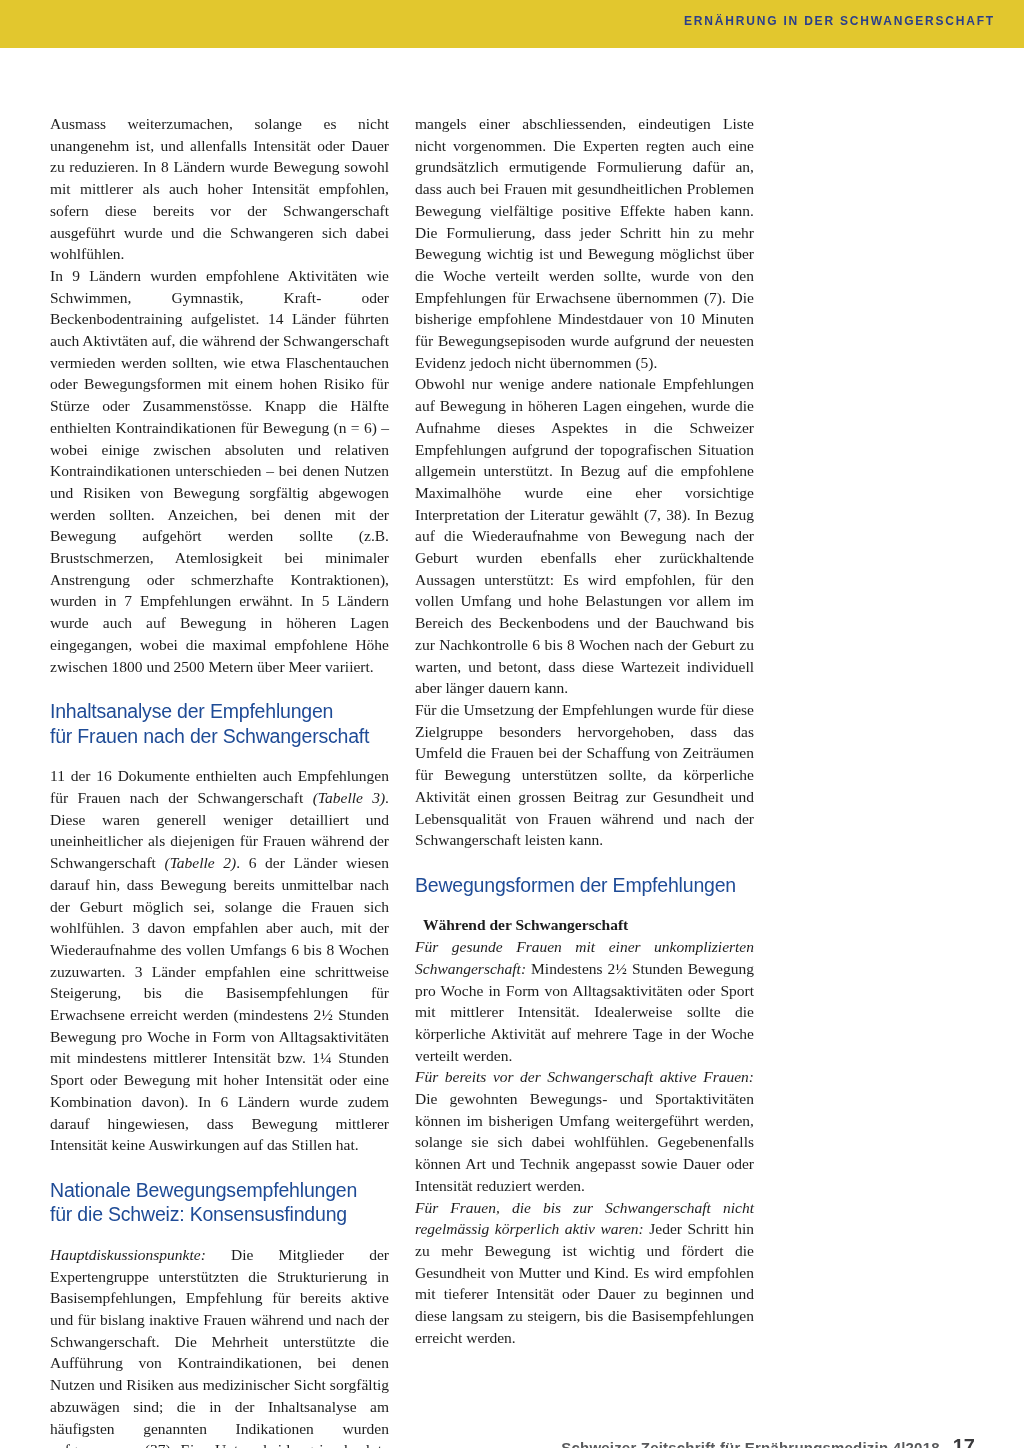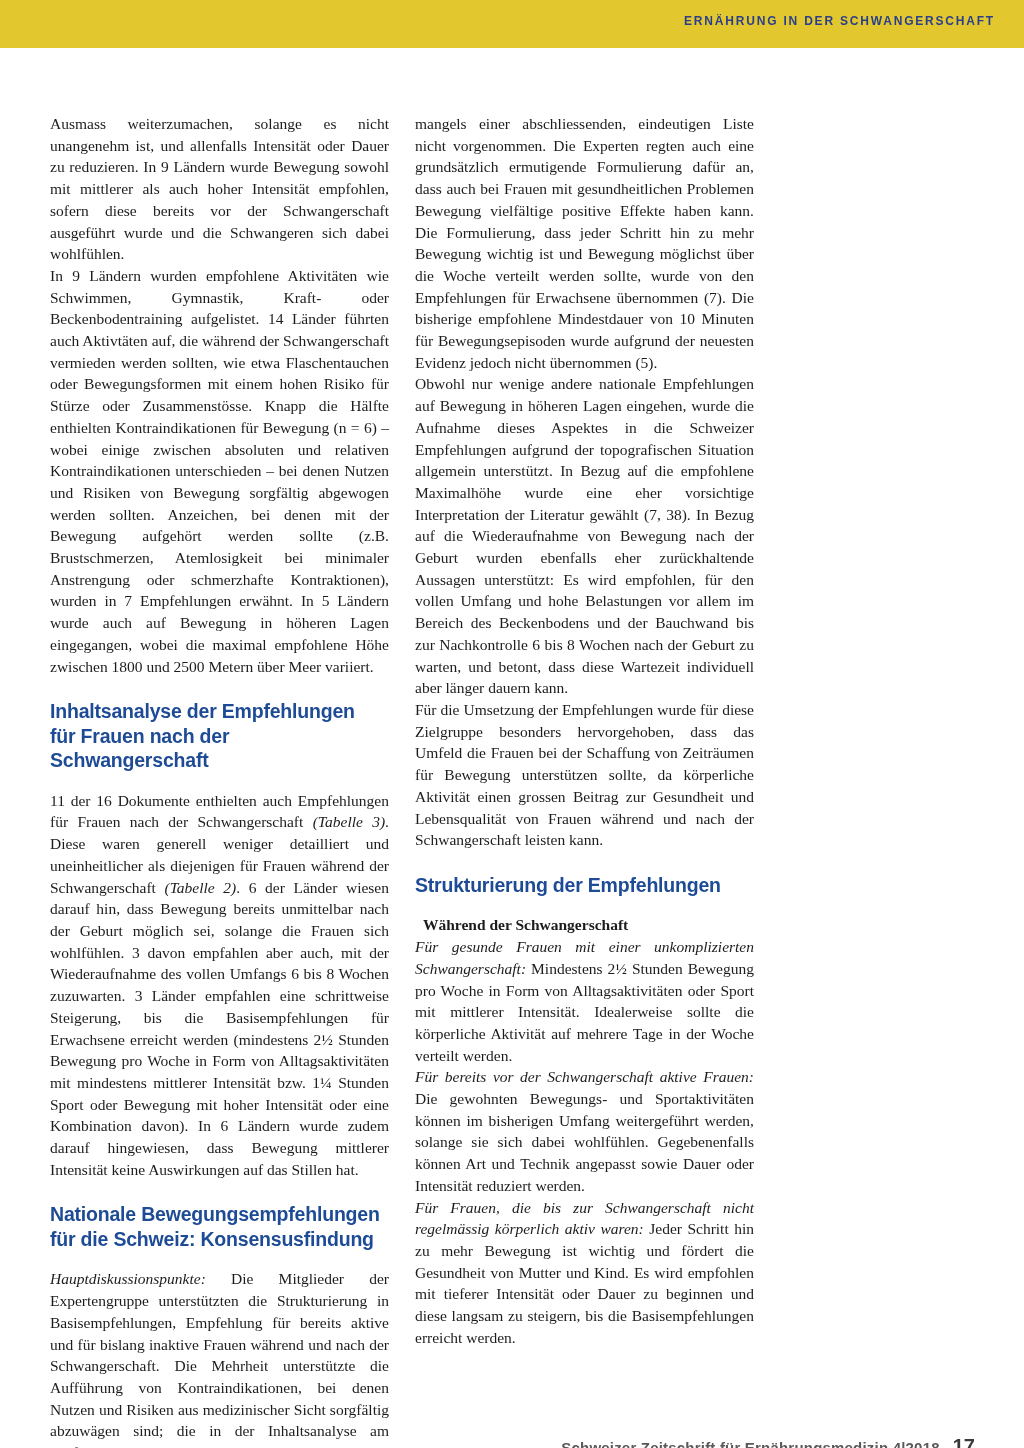--- a/index.html
+++ b/index.html
@@ -32,21 +32,21 @@
   .col p {
     margin: 0;
     font-size: 15.5px; line-height: 21.7px;
     text-align: justify;
     color: #1c1c1c;
     hyphens: auto; -webkit-hyphens: auto;
   }
   .col h2 {
     margin: 22px 0 17px 0;
     font-family: "Liberation Sans", sans-serif;
-    font-weight: bold;
+    font-weight: normal;
     font-size: 19.5px; line-height: 24.5px;
     letter-spacing: -0.2px;
     color: #1E4B96;
     text-align: left;
   }
   .col p.subhead {
     font-weight: bold;
     margin-top: 13px;
     text-align: left;
     hyphens: none;
@@ -65,32 +65,32 @@
 </style>
 </head>
 <body>
 
 <div class="band">
   <span class="band-title">ERNÄHRUNG IN DER SCHWANGERSCHAFT</span>
 </div>
 
 <div class="content">
   <div class="col" id="col-left">
-      <p><span>Ausmass weiterzumachen, solange es nicht unangenehm ist, und allenfalls Intensität oder Dauer zu reduzieren. In 9 Ländern wurde Bewegung sowohl mit mittlerer als auch hoher Intensität empfohlen, sofern diese bereits vor der Schwangerschaft ausgeführt wurde und die Schwangeren sich dabei wohlfühlen.</span></p>
+      <p><span>Ausmass weiterzumachen, solange es nicht unangenehm ist, und allenfalls Intensität oder Dauer zu reduzieren. In 8 Ländern wurde Bewegung sowohl mit mittlerer als auch hoher Intensität empfohlen, sofern diese bereits vor der Schwangerschaft ausgeführt wurde und die Schwangeren sich dabei wohlfühlen.</span></p>
       <p><span>In 9 Ländern wurden empfohlene Aktivitäten wie Schwimmen, Gymnastik, Kraft- oder Beckenbodentraining aufgelistet. 14 Länder führten auch Aktivtäten auf, die während der Schwangerschaft vermieden werden sollten, wie etwa Flaschentauchen oder Bewegungsformen mit einem hohen Risiko für Stürze oder Zusammenstösse. Knapp die Hälfte enthielten Kontraindikationen für Bewegung (n = 6) – wobei einige zwischen absoluten und relativen Kontraindikationen unterschieden – bei denen Nutzen und Risiken von Bewegung sorgfältig abgewogen werden sollten. Anzeichen, bei denen mit der Bewegung aufgehört werden sollte (z.B. Brustschmerzen, Atemlosigkeit bei minimaler Anstrengung oder schmerzhafte Kontraktionen), wurden in 7 Empfehlungen erwähnt. In 5 Ländern wurde auch auf Bewegung in höheren Lagen eingegangen, wobei die maximal empfohlene Höhe zwischen 1800 und 2500 Metern über Meer variiert.</span></p>
       <h2>Inhaltsanalyse der Empfehlungen<br>für Frauen nach der Schwangerschaft</h2>
       <p><span>11 der 16 Dokumente enthielten auch Empfehlungen für Frauen nach der Schwangerschaft </span><span class="it">(Tabelle 3)</span><span>. Diese waren generell weniger detailliert und uneinheitlicher als diejenigen für Frauen während der Schwangerschaft </span><span class="it">(Tabelle 2)</span><span>. 6 der Länder wiesen darauf hin, dass Bewegung bereits unmittelbar nach der Geburt möglich sei, solange die Frauen sich wohlfühlen. 3 davon empfahlen aber auch, mit der Wiederaufnahme des vollen Umfangs 6 bis 8 Wochen zuzuwarten. 3 Länder empfahlen eine schrittweise Steigerung, bis die Basisempfehlungen für Erwachsene erreicht werden (mindestens 2½ Stunden Bewegung pro Woche in Form von Alltagsaktivitäten mit mindestens mittlerer Intensität bzw. 1¼ Stunden Sport oder Bewegung mit hoher Intensität oder eine Kombination davon). In 6 Ländern wurde zudem darauf hingewiesen, dass Bewegung mittlerer Intensität keine Auswirkungen auf das Stillen hat.</span></p>
       <h2>Nationale Bewegungsempfehlungen<br>für die Schweiz: Konsensusfindung</h2>
       <p><span class="it">Hauptdiskussionspunkte:</span><span> Die Mitglieder der Expertengruppe unterstützten die Strukturierung in Basisempfehlungen, Empfehlung für bereits aktive und für bislang inaktive Frauen während und nach der Schwangerschaft. Die Mehrheit unterstützte die Aufführung von Kontraindikationen, bei denen Nutzen und Risiken aus medizinischer Sicht sorgfältig abzuwägen sind; die in der Inhaltsanalyse am häufigsten genannten Indikationen wurden aufgenommen (37). Eine Unterscheidung in absolute und relative Kontraindikationen wurde aus Gründen der Lesbarkeit und</span></p>
     </div>
   <div class="col" id="col-right">
       <p><span>mangels einer abschliessenden, eindeutigen Liste nicht vorgenommen. Die Experten regten auch eine grundsätzlich ermutigende Formulierung dafür an, dass auch bei Frauen mit gesundheitlichen Problemen Bewegung vielfältige positive Effekte haben kann. Die Formulierung, dass jeder Schritt hin zu mehr Bewegung wichtig ist und Bewegung möglichst über die Woche verteilt werden sollte, wurde von den Empfehlungen für Erwachsene übernommen (7). Die bisherige empfohlene Mindestdauer von 10 Minuten für Bewegungsepisoden wurde aufgrund der neuesten Evidenz jedoch nicht übernommen (5).</span></p>
       <p><span>Obwohl nur wenige andere nationale Empfehlungen auf Bewegung in höheren Lagen eingehen, wurde die Aufnahme dieses Aspektes in die Schweizer Empfehlungen aufgrund der topografischen Situation allgemein unterstützt. In Bezug auf die empfohlene Maximalhöhe wurde eine eher vorsichtige Interpretation der Literatur gewählt (7, 38). In Bezug auf die Wiederaufnahme von Bewegung nach der Geburt wurden ebenfalls eher zurückhaltende Aussagen unterstützt: Es wird empfohlen, für den vollen Umfang und hohe Belastungen vor allem im Bereich des Beckenbodens und der Bauchwand bis zur Nachkontrolle 6 bis 8 Wochen nach der Geburt zu warten, und betont, dass diese Wartezeit individuell aber länger dauern kann.</span></p>
       <p><span>Für die Umsetzung der Empfehlungen wurde für diese Zielgruppe besonders hervorgehoben, dass das Umfeld die Frauen bei der Schaffung von Zeiträumen für Bewegung unterstützen sollte, da körperliche Aktivität einen grossen Beitrag zur Gesundheit und Lebensqualität von Frauen während und nach der Schwangerschaft leisten kann.</span></p>
-      <h2>Strukturierung der Empfehlungen</h2>
+      <h2>Bewegungsformen der Empfehlungen</h2>
       <p class="subhead">Während der Schwangerschaft</p>
       <p><span class="it">Für gesunde Frauen mit einer unkomplizierten Schwangerschaft:</span><span> Mindestens 2½ Stunden Bewegung pro Woche in Form von Alltagsaktivitäten oder Sport mit mittlerer Intensität. Idealerweise sollte die körperliche Aktivität auf mehrere Tage in der Woche verteilt werden.</span></p>
       <p><span class="it">Für bereits vor der Schwangerschaft aktive Frauen:</span><span> Die gewohnten Bewegungs- und Sportaktivitäten können im bisherigen Umfang weitergeführt werden, solange sie sich dabei wohlfühlen. Gegebenenfalls können Art und Technik angepasst sowie Dauer oder Intensität reduziert werden.</span></p>
       <p><span class="it">Für Frauen, die bis zur Schwangerschaft nicht regelmässig körperlich aktiv waren:</span><span> Jeder Schritt hin zu mehr Bewegung ist wichtig und fördert die Gesundheit von Mutter und Kind. Es wird empfohlen mit tieferer Intensität oder Dauer zu beginnen und diese langsam zu steigern, bis die Basisempfehlungen erreicht werden.</span></p>
     </div>
 </div>
 
 <div class="footer">
   <span class="journal">Schweizer Zeitschrift für Ernährungsmedizin 4|2018</span>
   <span class="pagenum">17</span>

